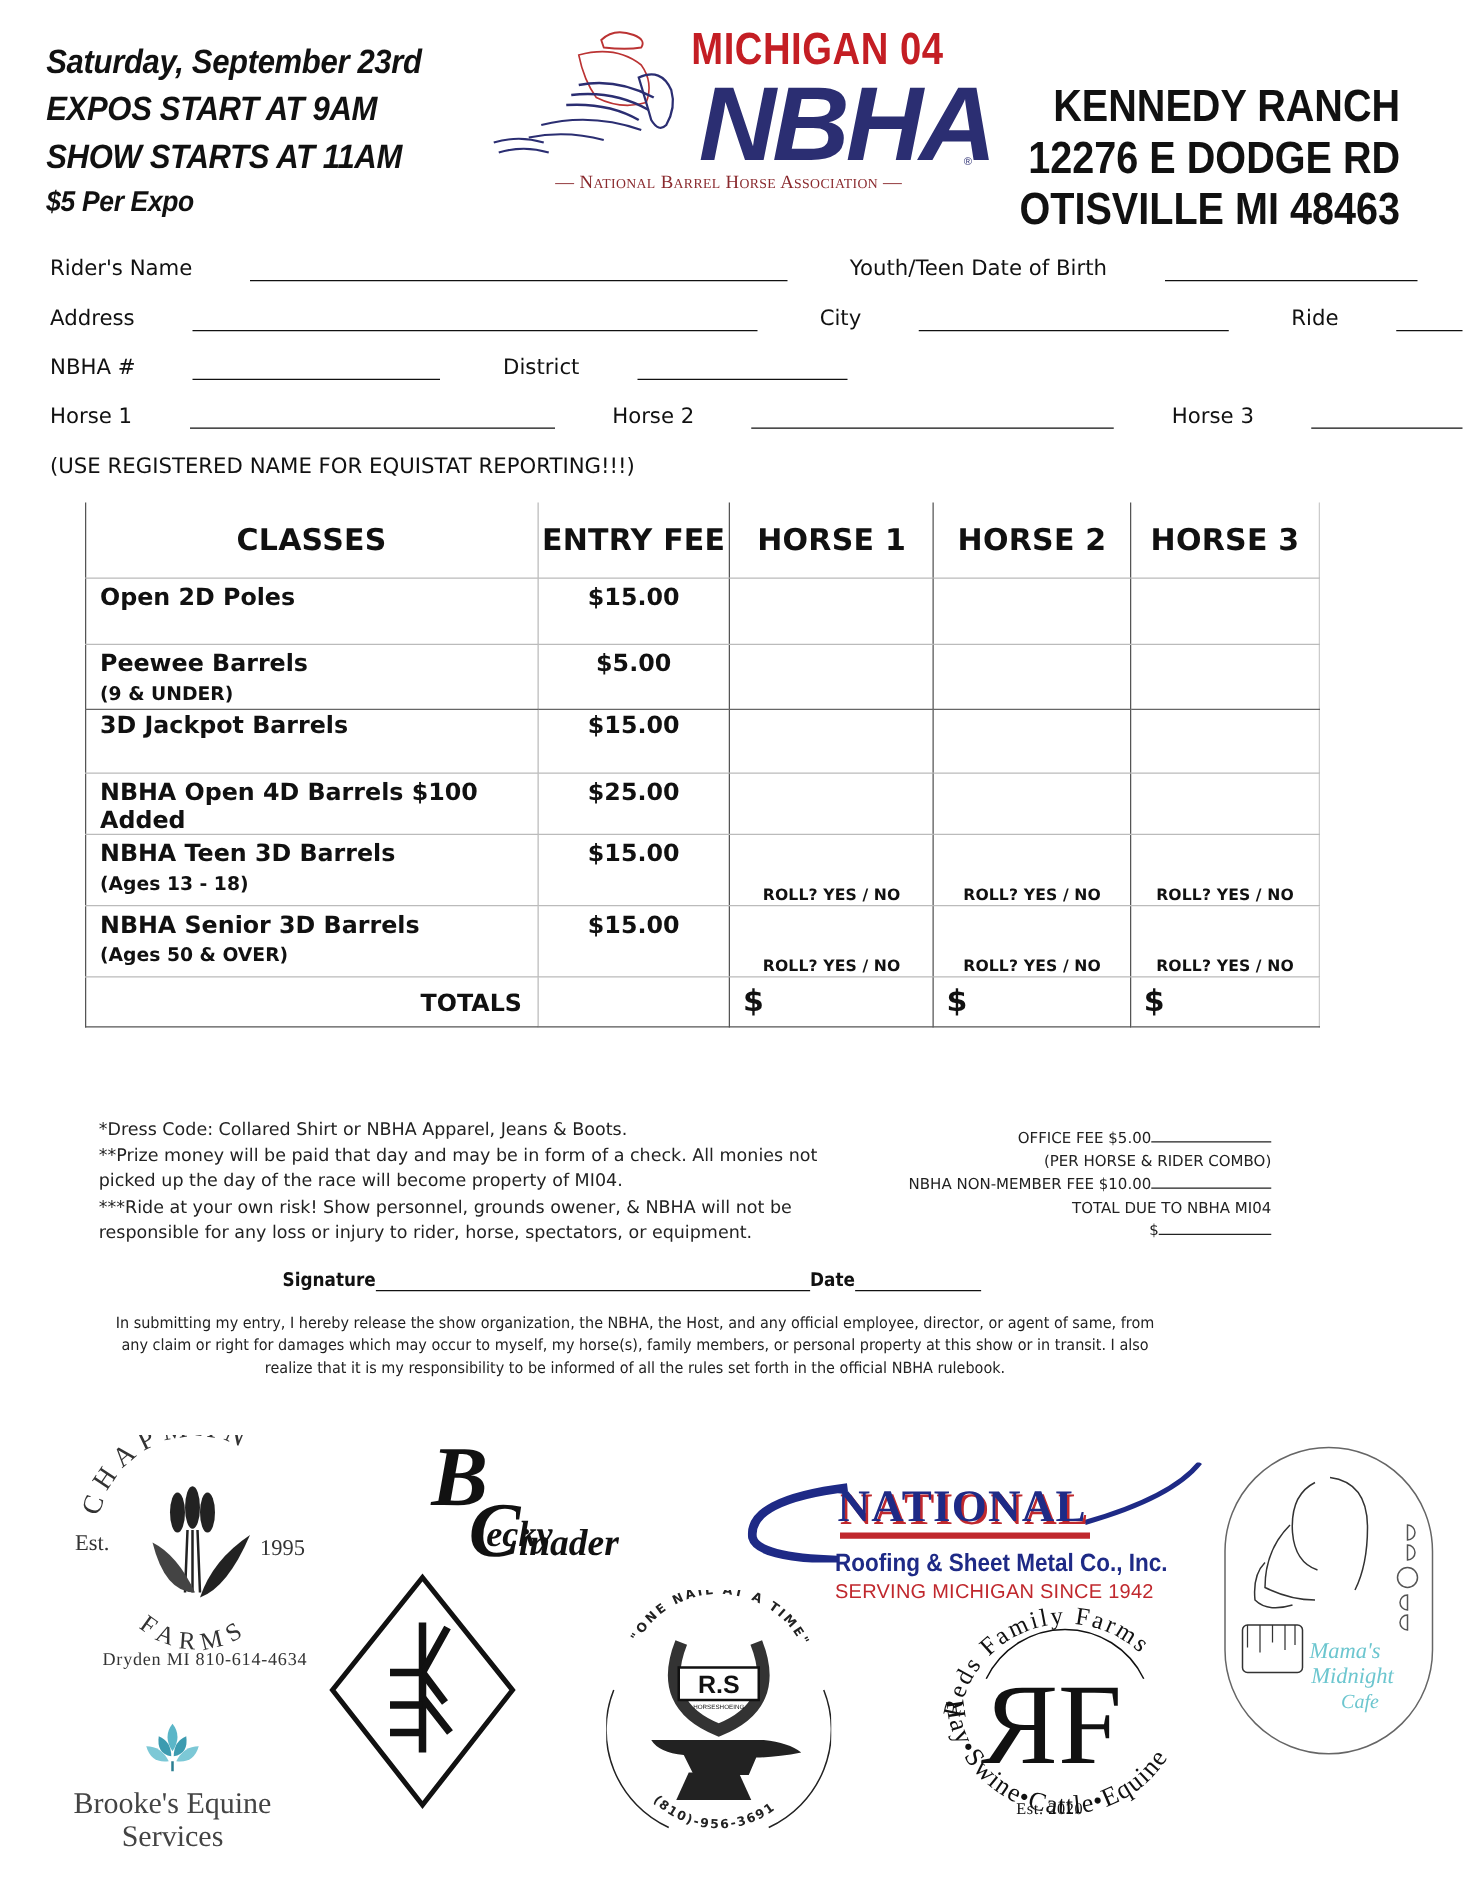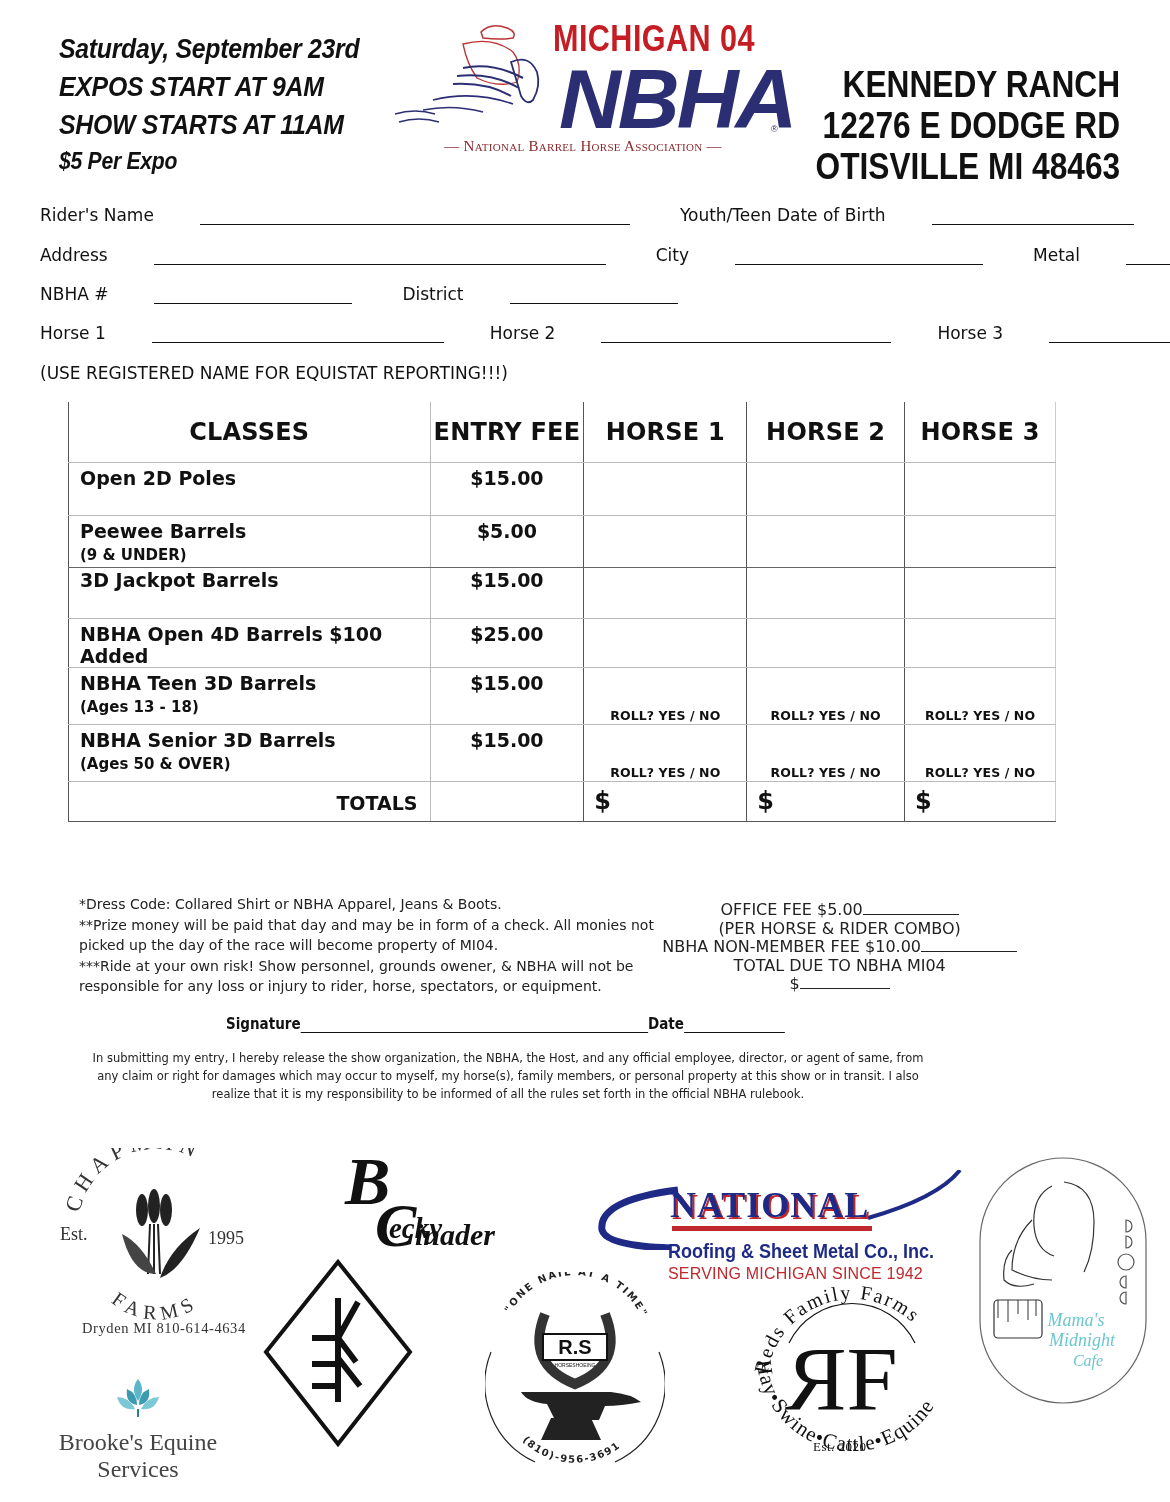--- a/index.html
+++ b/index.html
@@ -1,21 +1,21 @@
 <!DOCTYPE html>
 <html><head>
 <meta charset="utf-8">
 <style>
   * { box-sizing: border-box; margin: 0; padding: 0; }
   html, body { width: 1170px; height: 1502px; background: #fff; overflow: hidden; }
   body { position: relative; font-family: "Liberation Sans", sans-serif; color: #111; }
   .abs { position: absolute; }
 
   
-  .hdr-left { left: 59px; top: 30px; font-family: "Liberation Sans", sans-serif; font-style: italic; font-weight: bold; }
+  .hdr-left { left: 37px; top: 30px; font-family: "Liberation Sans", sans-serif; font-style: italic; font-weight: bold; }
   .hdr-left div { font-size: 27px; line-height: 38px; letter-spacing: -0.3px; transform: scaleX(0.92); transform-origin: left; }
   .hdr-left .small { font-size: 23px; line-height: 34px; }
 
   
   .logo { left: 393px; top: 14px; width: 400px; height: 150px; }
   .logo .mi { position: absolute; left: 160px; top: 4px; font-size: 36px; font-weight: bold; color: #c41e24; transform: scaleX(0.85); transform-origin: left; letter-spacing: 0.5px; }
   .logo .nbha { position: absolute; left: 166px; top: 40px; font-size: 84px; font-weight: bold; font-style: italic; color: #2b2e72; letter-spacing: -3px; line-height: 90px; transform: scaleX(1.02); transform-origin: left; }
   .logo .reg { position: absolute; left: 378px; top: 110px; font-size: 9px; color: #2b2e72; }
   .logo .assoc { position: absolute; left: 0px; top: 124px; width: 380px; text-align: center; font-family: "Liberation Serif", serif; font-size: 15px; color: #8a2a2e; letter-spacing: 0.3px; font-variant: small-caps; }
   .logo svg { position: absolute; left: 0; top: 0; }
@@ -40,21 +40,21 @@
   table.classes td.horse { position: relative; }
   .roll { position: absolute; bottom: 1px; left: 0; right: 0; text-align: center; font-size: 12.5px; font-weight: 600; letter-spacing: 0.1px; }
   .totals-lbl { text-align: right; padding-right: 12px !important; font-size: 22px; font-weight: bold; vertical-align: middle !important; }
   .dollar { font-size: 24px; font-weight: bold; padding-left: 10px; vertical-align: middle !important; }
   table.classes tr.bottom td { border-bottom: 1.5px solid #555; }
   table.classes td.first { border-left: 1.5px solid #555; }
   table.classes td.last, table.classes th.last { border-right: 1px solid #ccc; }
 
   
   .notes { left: 79px; top: 894px; font-family: "DejaVu Sans", sans-serif; font-size: 14px; line-height: 20.5px; width: 600px; color: #222; }
-  .fees { right: 153px; top: 901px; font-family: "DejaVu Sans", sans-serif; font-size: 16px; line-height: 18.5px; text-align: center; color: #222; }
+  .fees { right: 153px; top: 901px; font-family: "DejaVu Sans", sans-serif; font-size: 12px; line-height: 18.5px; text-align: right; color: #222; }
   .fees .ul { display: inline-block; width: 96px; border-bottom: 1.3px solid #222; height: 12px; }
   .fees .ul2 { display: inline-block; width: 90px; border-bottom: 1.3px solid #222; height: 12px; }
 
   .sig { left: 226px; top: 1015px; font-family: "DejaVu Sans", sans-serif; font-weight: bold; font-size: 15px; display: flex; align-items: flex-end; transform: scaleX(0.9); transform-origin: left; }
   .sig .u1 { display: inline-block; width: 386px; border-bottom: 1.5px solid #111; height: 14px; }
   .sig .u2 { display: inline-block; width: 112px; border-bottom: 1.5px solid #111; height: 14px; }
   .release { left: 52px; top: 1049px; width: 912px; text-align: center; font-family: "DejaVu Sans", sans-serif; font-size: 12.4px; line-height: 18px; color: #222; transform: scaleX(0.93); transform-origin: center; }
 
   
   .sponsor { position: absolute; }
@@ -116,21 +116,21 @@
   <span>Rider's Name</span>
   <span class="uline" style="width:430px;"></span>
   <span>Youth/Teen Date of Birth</span>
   <span class="uline" style="width:202px;"></span>
 </div>
 <div class="form-line" style="left:40px; top:245px;">
   <span>Address</span>
   <span class="uline" style="width:452px;"></span>
   <span>City</span>
   <span class="uline" style="width:248px;"></span>
-  <span>Metal</span>
+  <span>Ride</span>
   <span class="uline" style="width:70px;"></span>
   <span>Zip</span>
   <span class="uline" style="width:92px;"></span>
 </div>
 <div class="form-line" style="left:40px; top:284px;">
   <span>NBHA #</span>
   <span class="uline" style="width:198px;"></span>
   <span>District</span>
   <span class="uline" style="width:168px;"></span>
 </div>

